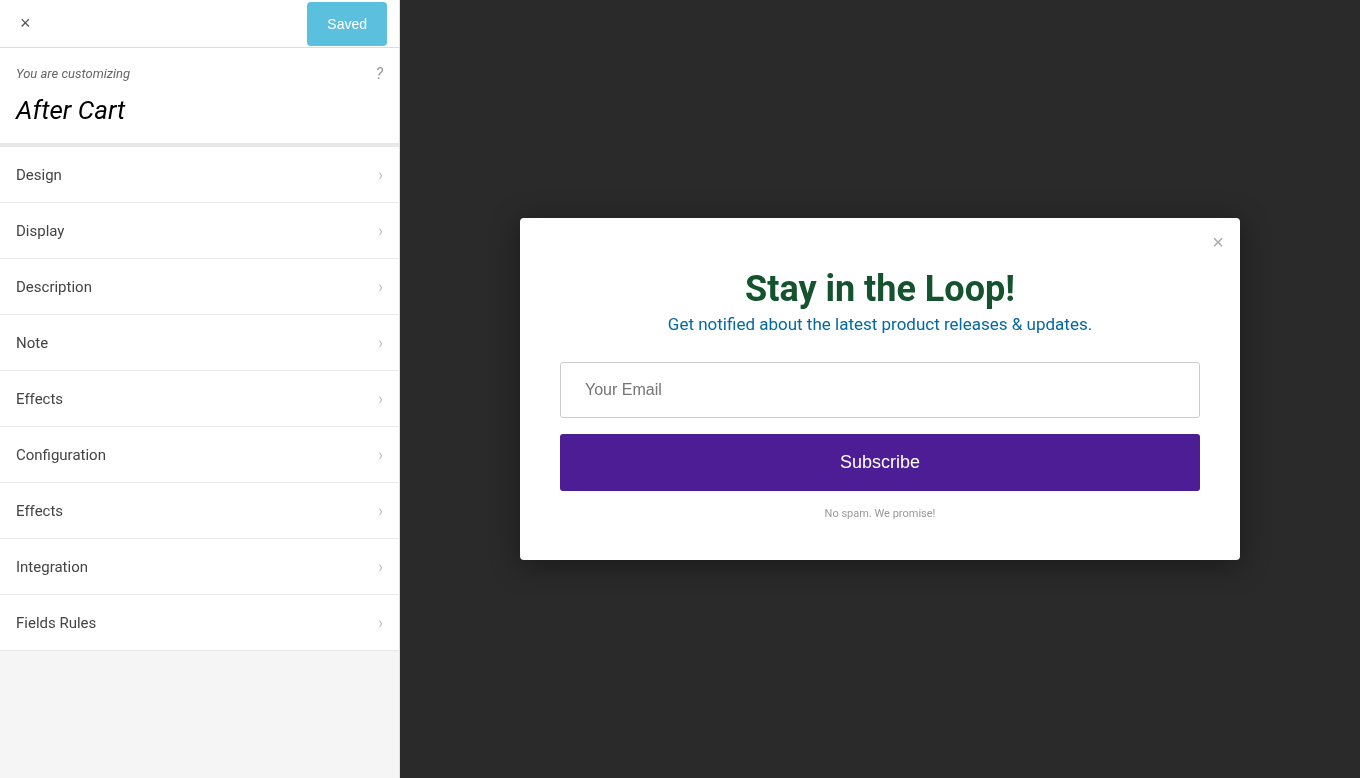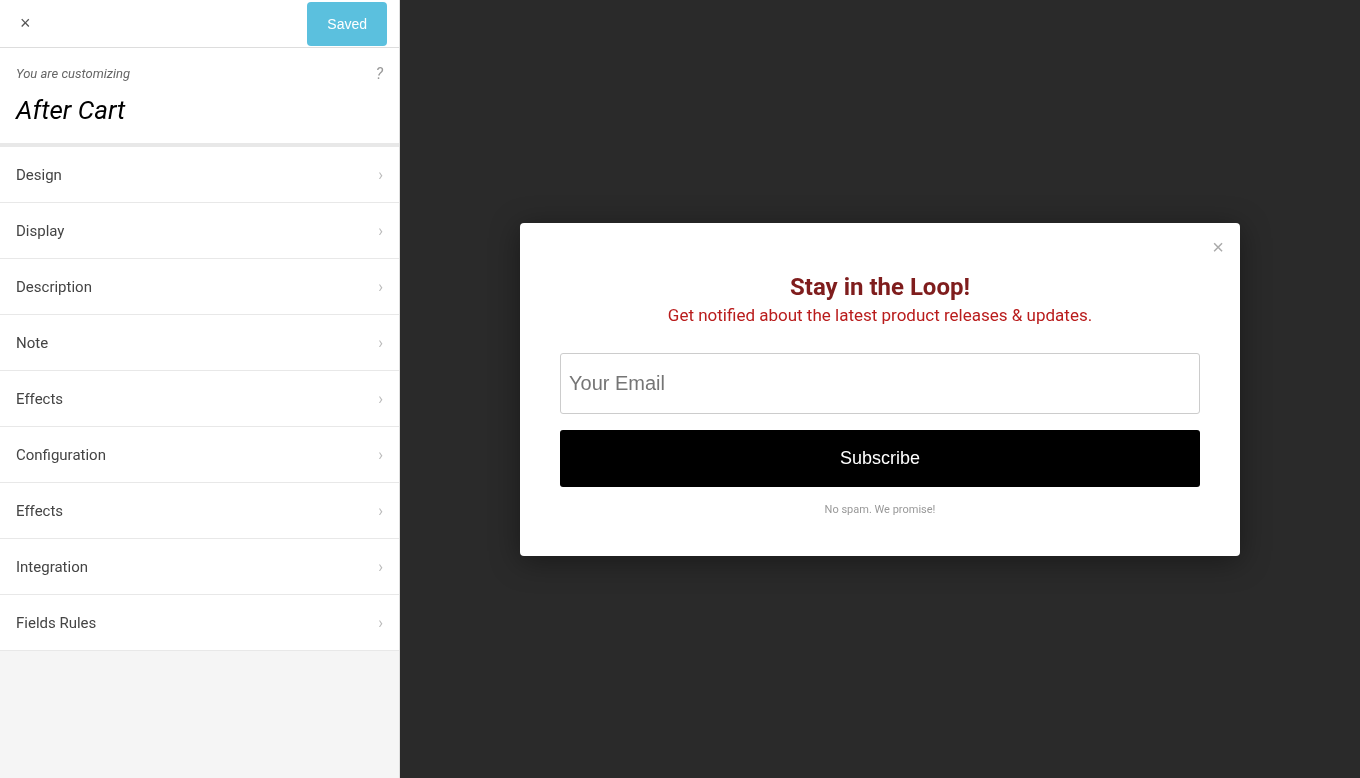--- a/index.html
+++ b/index.html
@@ -130,48 +130,48 @@
       right: 16px;
       background: none;
       border: none;
       font-size: 20px;
       color: #aaa;
       cursor: pointer;
       line-height: 1;
     }
 
     #modal-title {
-      font-size: 24px;
+      font-size: 36px;
       font-weight: 700;
-      color: #7f1d1d;
+      color: #14532d;
       margin-bottom: 4px;
     }
 
     #modal-description {
       font-size: 17px;
-      color: #b91c1c;
+      color: #0369a1;
       margin-bottom: 28px;
       text-align: center;
     }
 
     #email-input {
       width: 100%;
-      padding: 18px 8px;
-      font-size: 20px;
+      padding: 18px 24px;
+      font-size: 16px;
       border: 1px solid #ccc;
       border-radius: 3px;
       color: #a21caf;
       margin-bottom: 16px;
       outline: none;
     }
 
     #subscribe-btn {
       width: 100%;
       padding: 18px;
-      background: #000000;
+      background: #4c1d95;
       color: #fff;
       border: none;
       border-radius: 3px;
       font-size: 18px;
       cursor: pointer;
       margin-bottom: 16px;
     }
 
     #no-spam {
       font-size: 11px;

